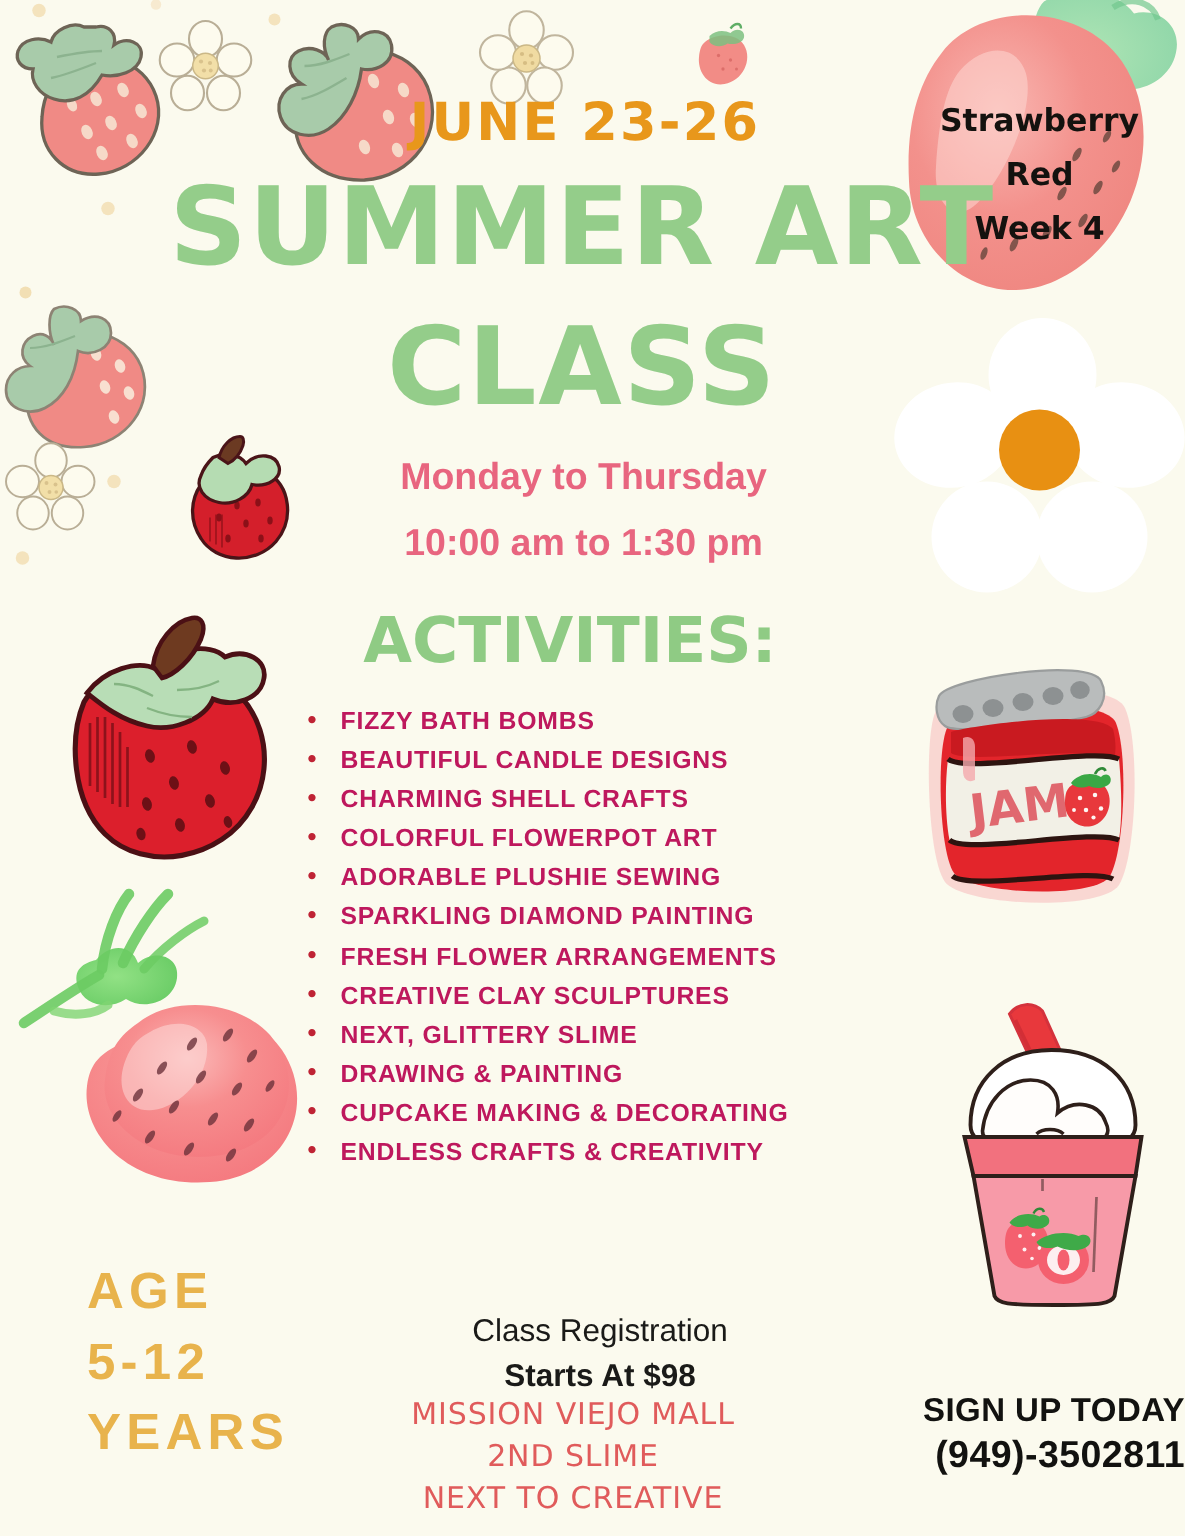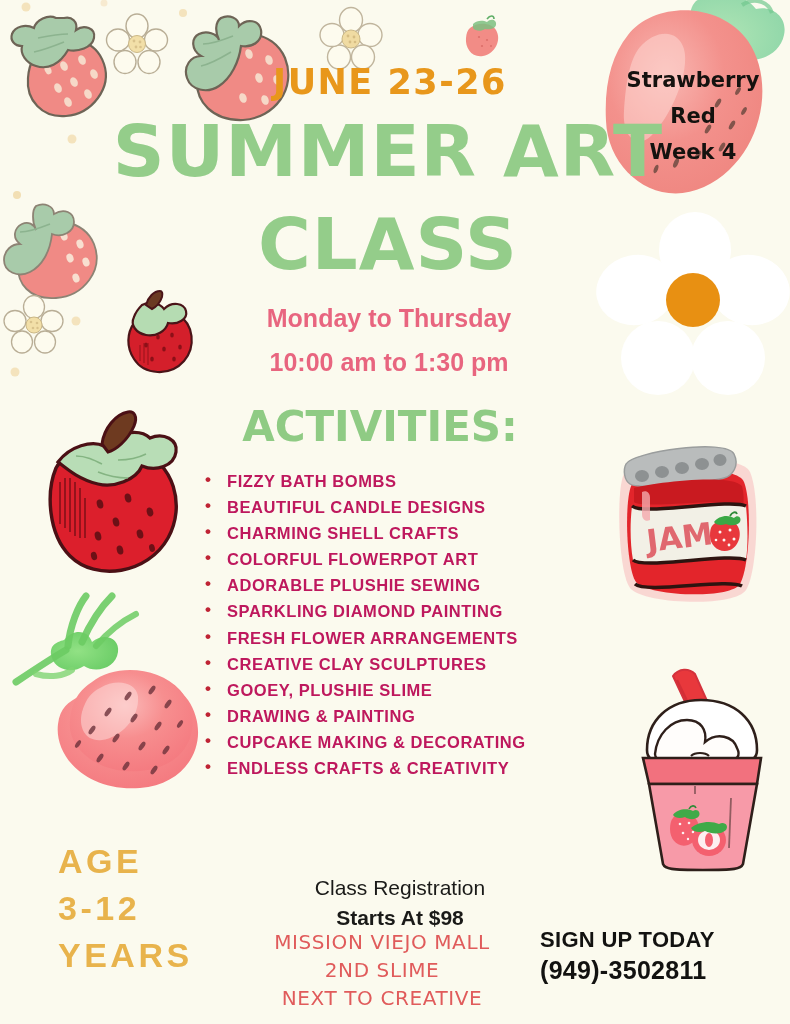--- a/index.html
+++ b/index.html
@@ -134,21 +134,21 @@
     font-size:20px;
     line-height:28px;
     letter-spacing:0.6px;
     color:#e05b5b;
     white-space:normal;
   }
 
   
   #signup {
     left:540px; width:250px; top:925px;
-    text-align:left;
+    text-align:right;
     font-family:"Liberation Sans", sans-serif;
     font-weight:bold;
     color:#121210;
     white-space:normal;
   }
   #signup .s1 { font-size:22px; line-height:30px; letter-spacing:0.3px; display:block;}
   #signup .s2 { font-size:25px; line-height:31px; letter-spacing:0.3px; display:block;}
 
   
   #berry-label {
@@ -577,29 +577,29 @@
 
   <ul id="activities-list">
     <li>FIZZY BATH BOMBS</li>
     <li>BEAUTIFUL CANDLE DESIGNS</li>
     <li>CHARMING SHELL CRAFTS</li>
     <li>COLORFUL FLOWERPOT ART</li>
     <li>ADORABLE PLUSHIE SEWING</li>
     <li>SPARKLING DIAMOND PAINTING</li>
     <li>FRESH FLOWER ARRANGEMENTS</li>
     <li>CREATIVE CLAY SCULPTURES</li>
-    <li>GOOEY, PLUSHIE SLIME</li>
+    <li>NEXT, GLITTERY SLIME</li>
     <li>DRAWING &amp; PAINTING</li>
     <li>CUPCAKE MAKING &amp; DECORATING</li>
     <li>ENDLESS CRAFTS &amp; CREATIVITY</li>
   </ul>
 
   <div class="t" id="age-block">
     <div>AGE</div>
-    <div>3-12</div>
+    <div>5-12</div>
     <div>YEARS</div>
   </div>
 
   <div class="t" id="registration">
     <div class="r1">Class Registration</div>
     <div class="r2">Starts At $98</div>
   </div>
 
   <div class="t" id="address">
     <div>MISSION VIEJO MALL</div>

